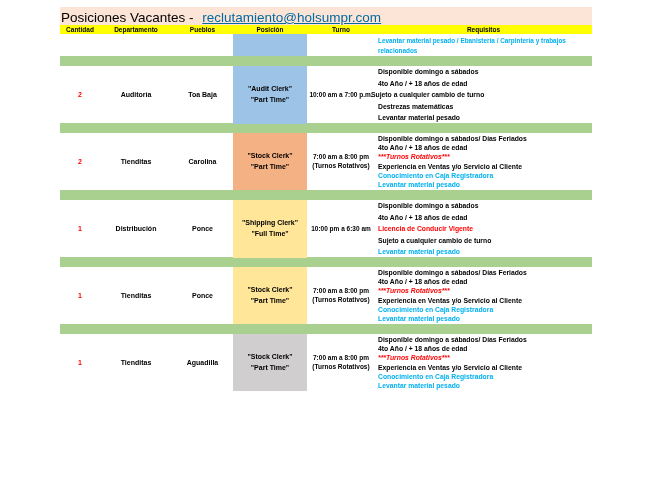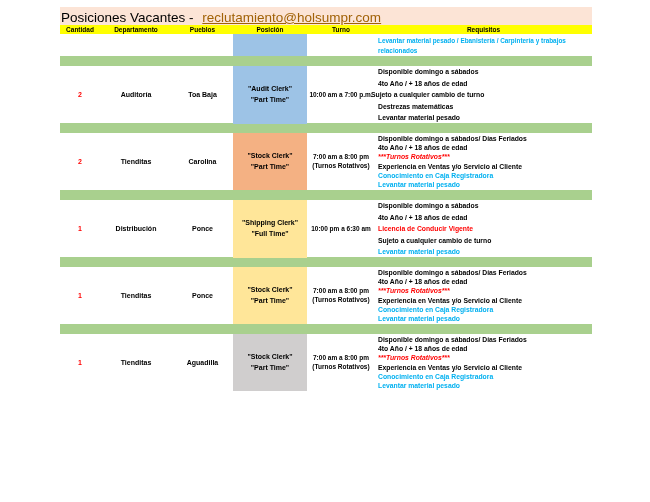--- a/index.html
+++ b/index.html
@@ -6,21 +6,21 @@
   body {
     width:650px; height:502px; background:#ffffff; overflow:hidden;
     font-family:"Liberation Sans", sans-serif; position:relative;
   }
   .sheet { position:absolute; left:60px; top:7px; width:532px; }
 
   .title-bar {
     background:#FCE4D6; height:18px; display:flex; align-items:flex-end;
     font-size:13.5px; color:#000; padding-left:1px; white-space:pre;
   }
-  .title-bar a { color:#a16207; text-decoration:underline; margin-left:5px; cursor:pointer; }
+  .title-bar a { color:#0369a1; text-decoration:underline; margin-left:5px; cursor:pointer; }
 
   .grid6 { display:grid; grid-template-columns:40px 72px 61px 74px 68px 217px; }
 
   .header-row { background:#FFFF00; height:9px; }
   .h-cell {
     font-size:6.5px; font-weight:bold; color:#000; text-align:center;
     line-height:9px; white-space:nowrap; overflow:visible;
   }
 
   .green-bar { height:10px; background:#A9D08E; }

